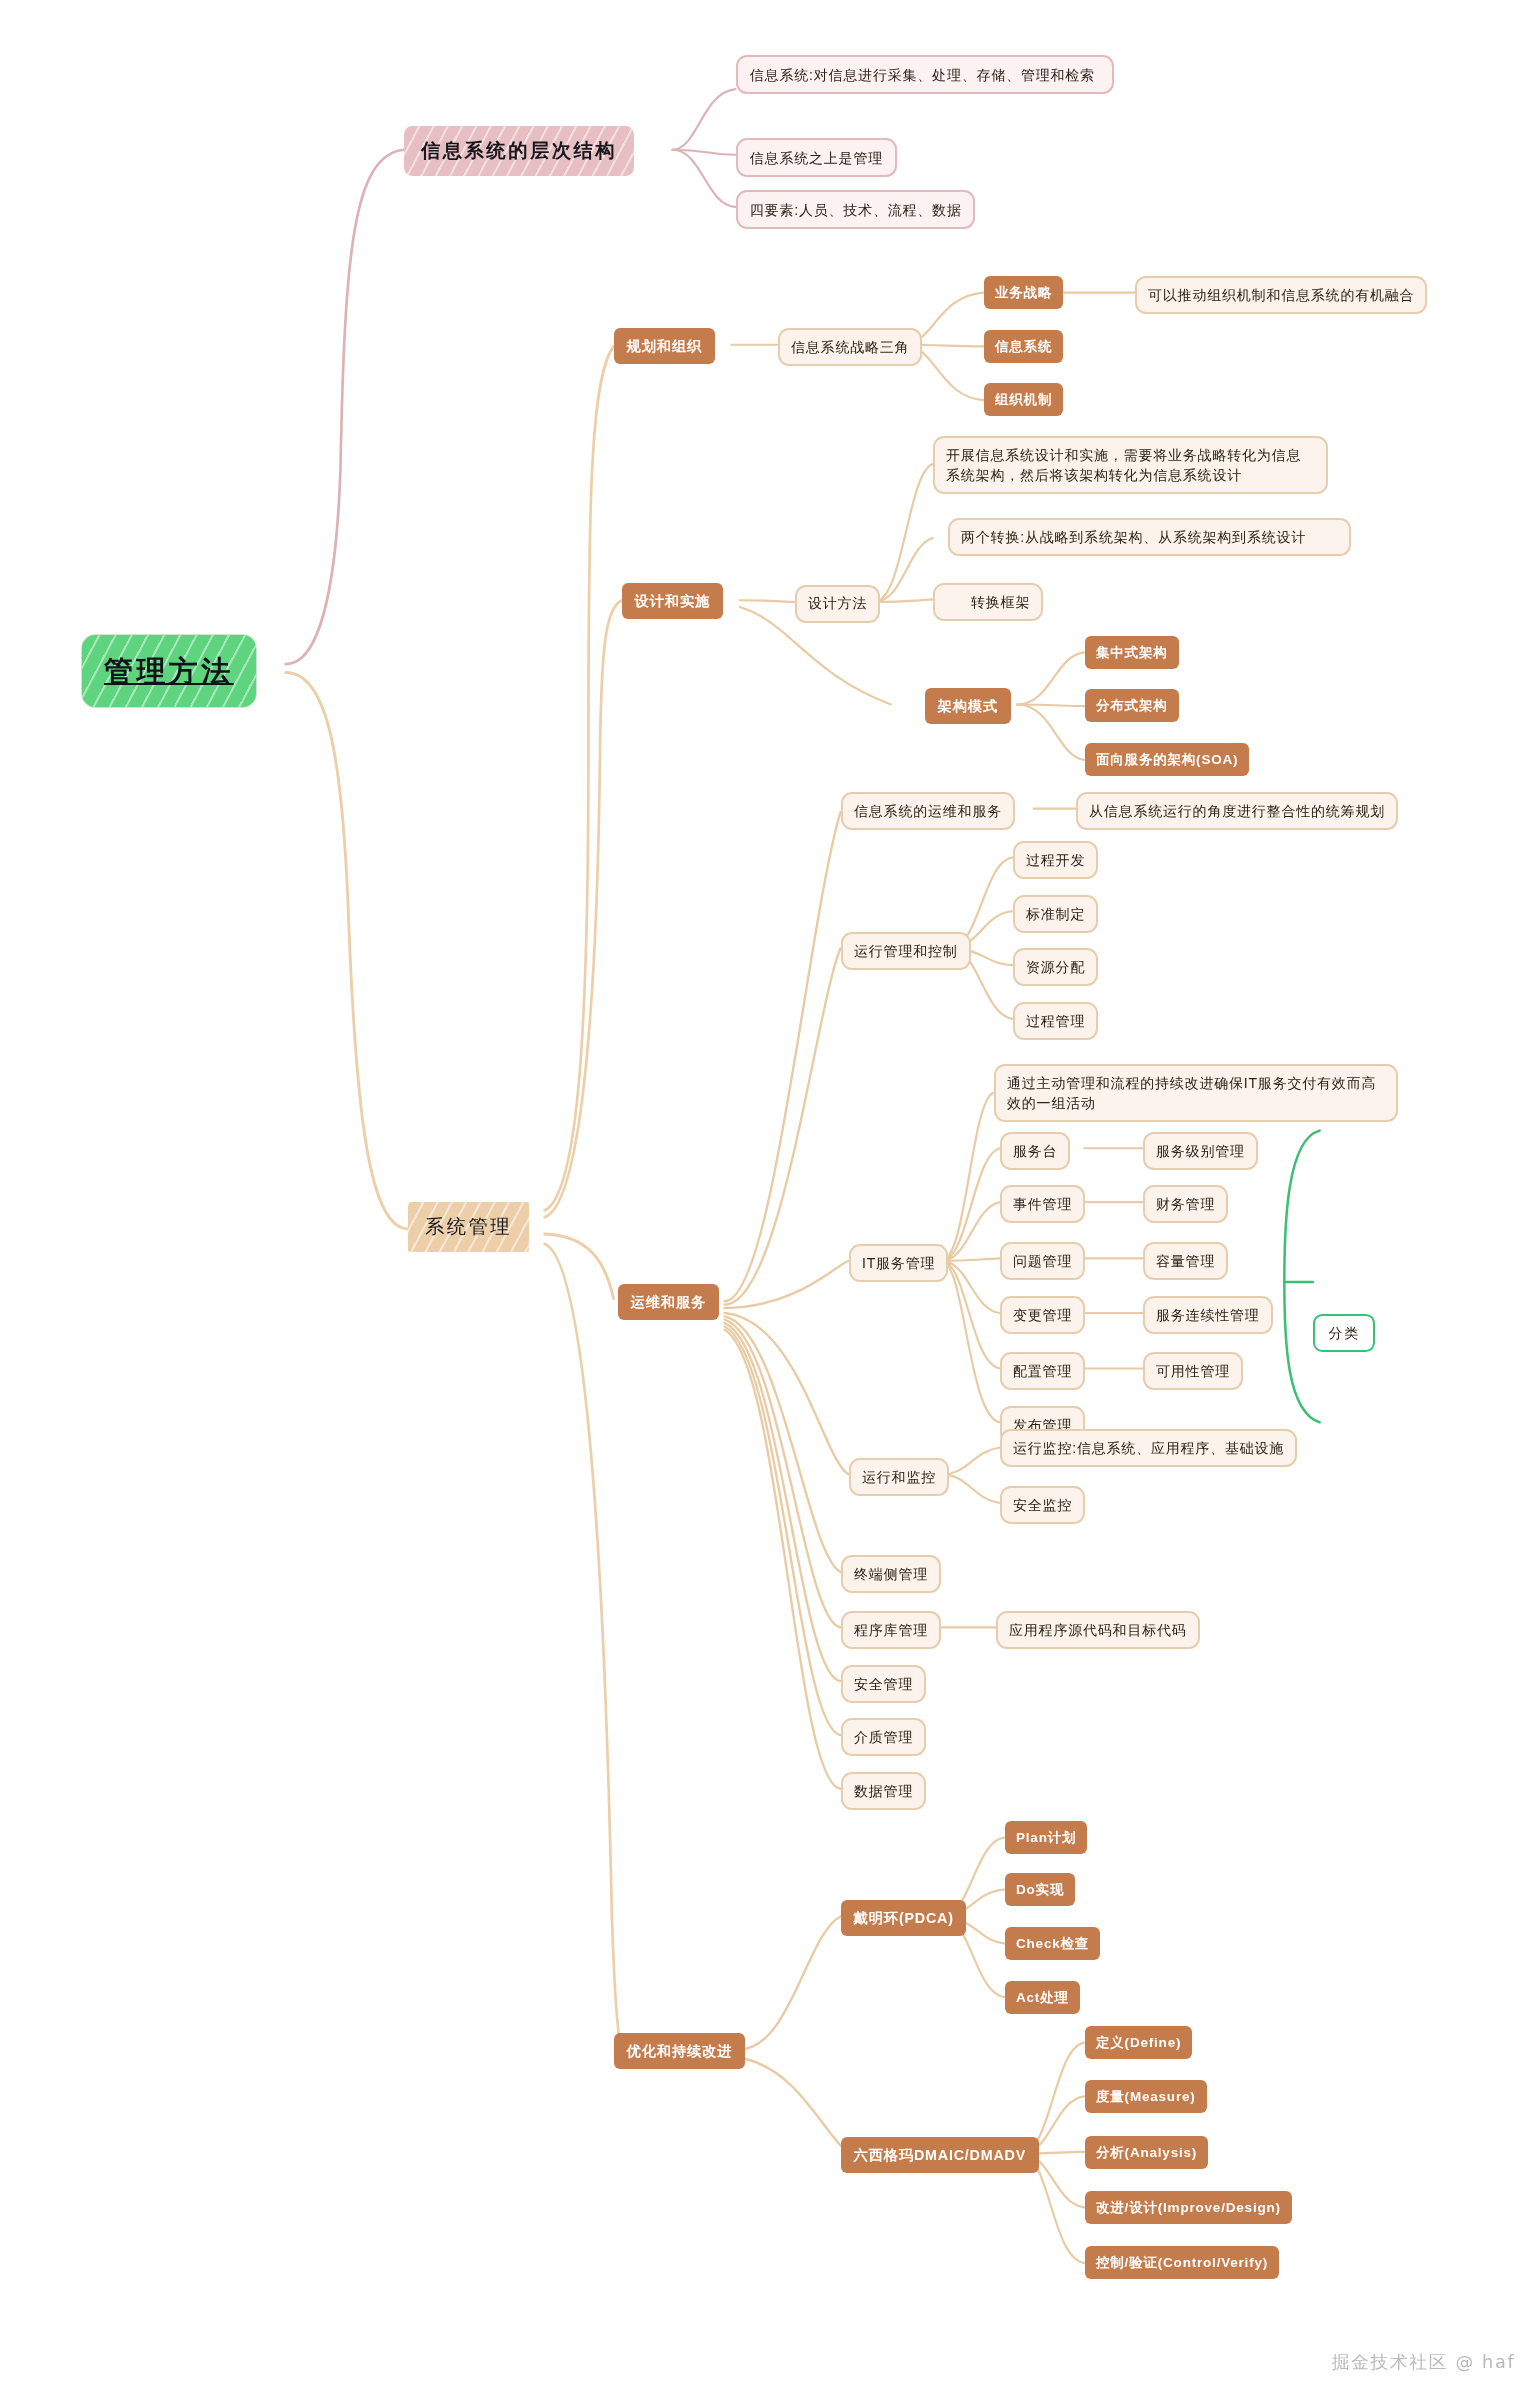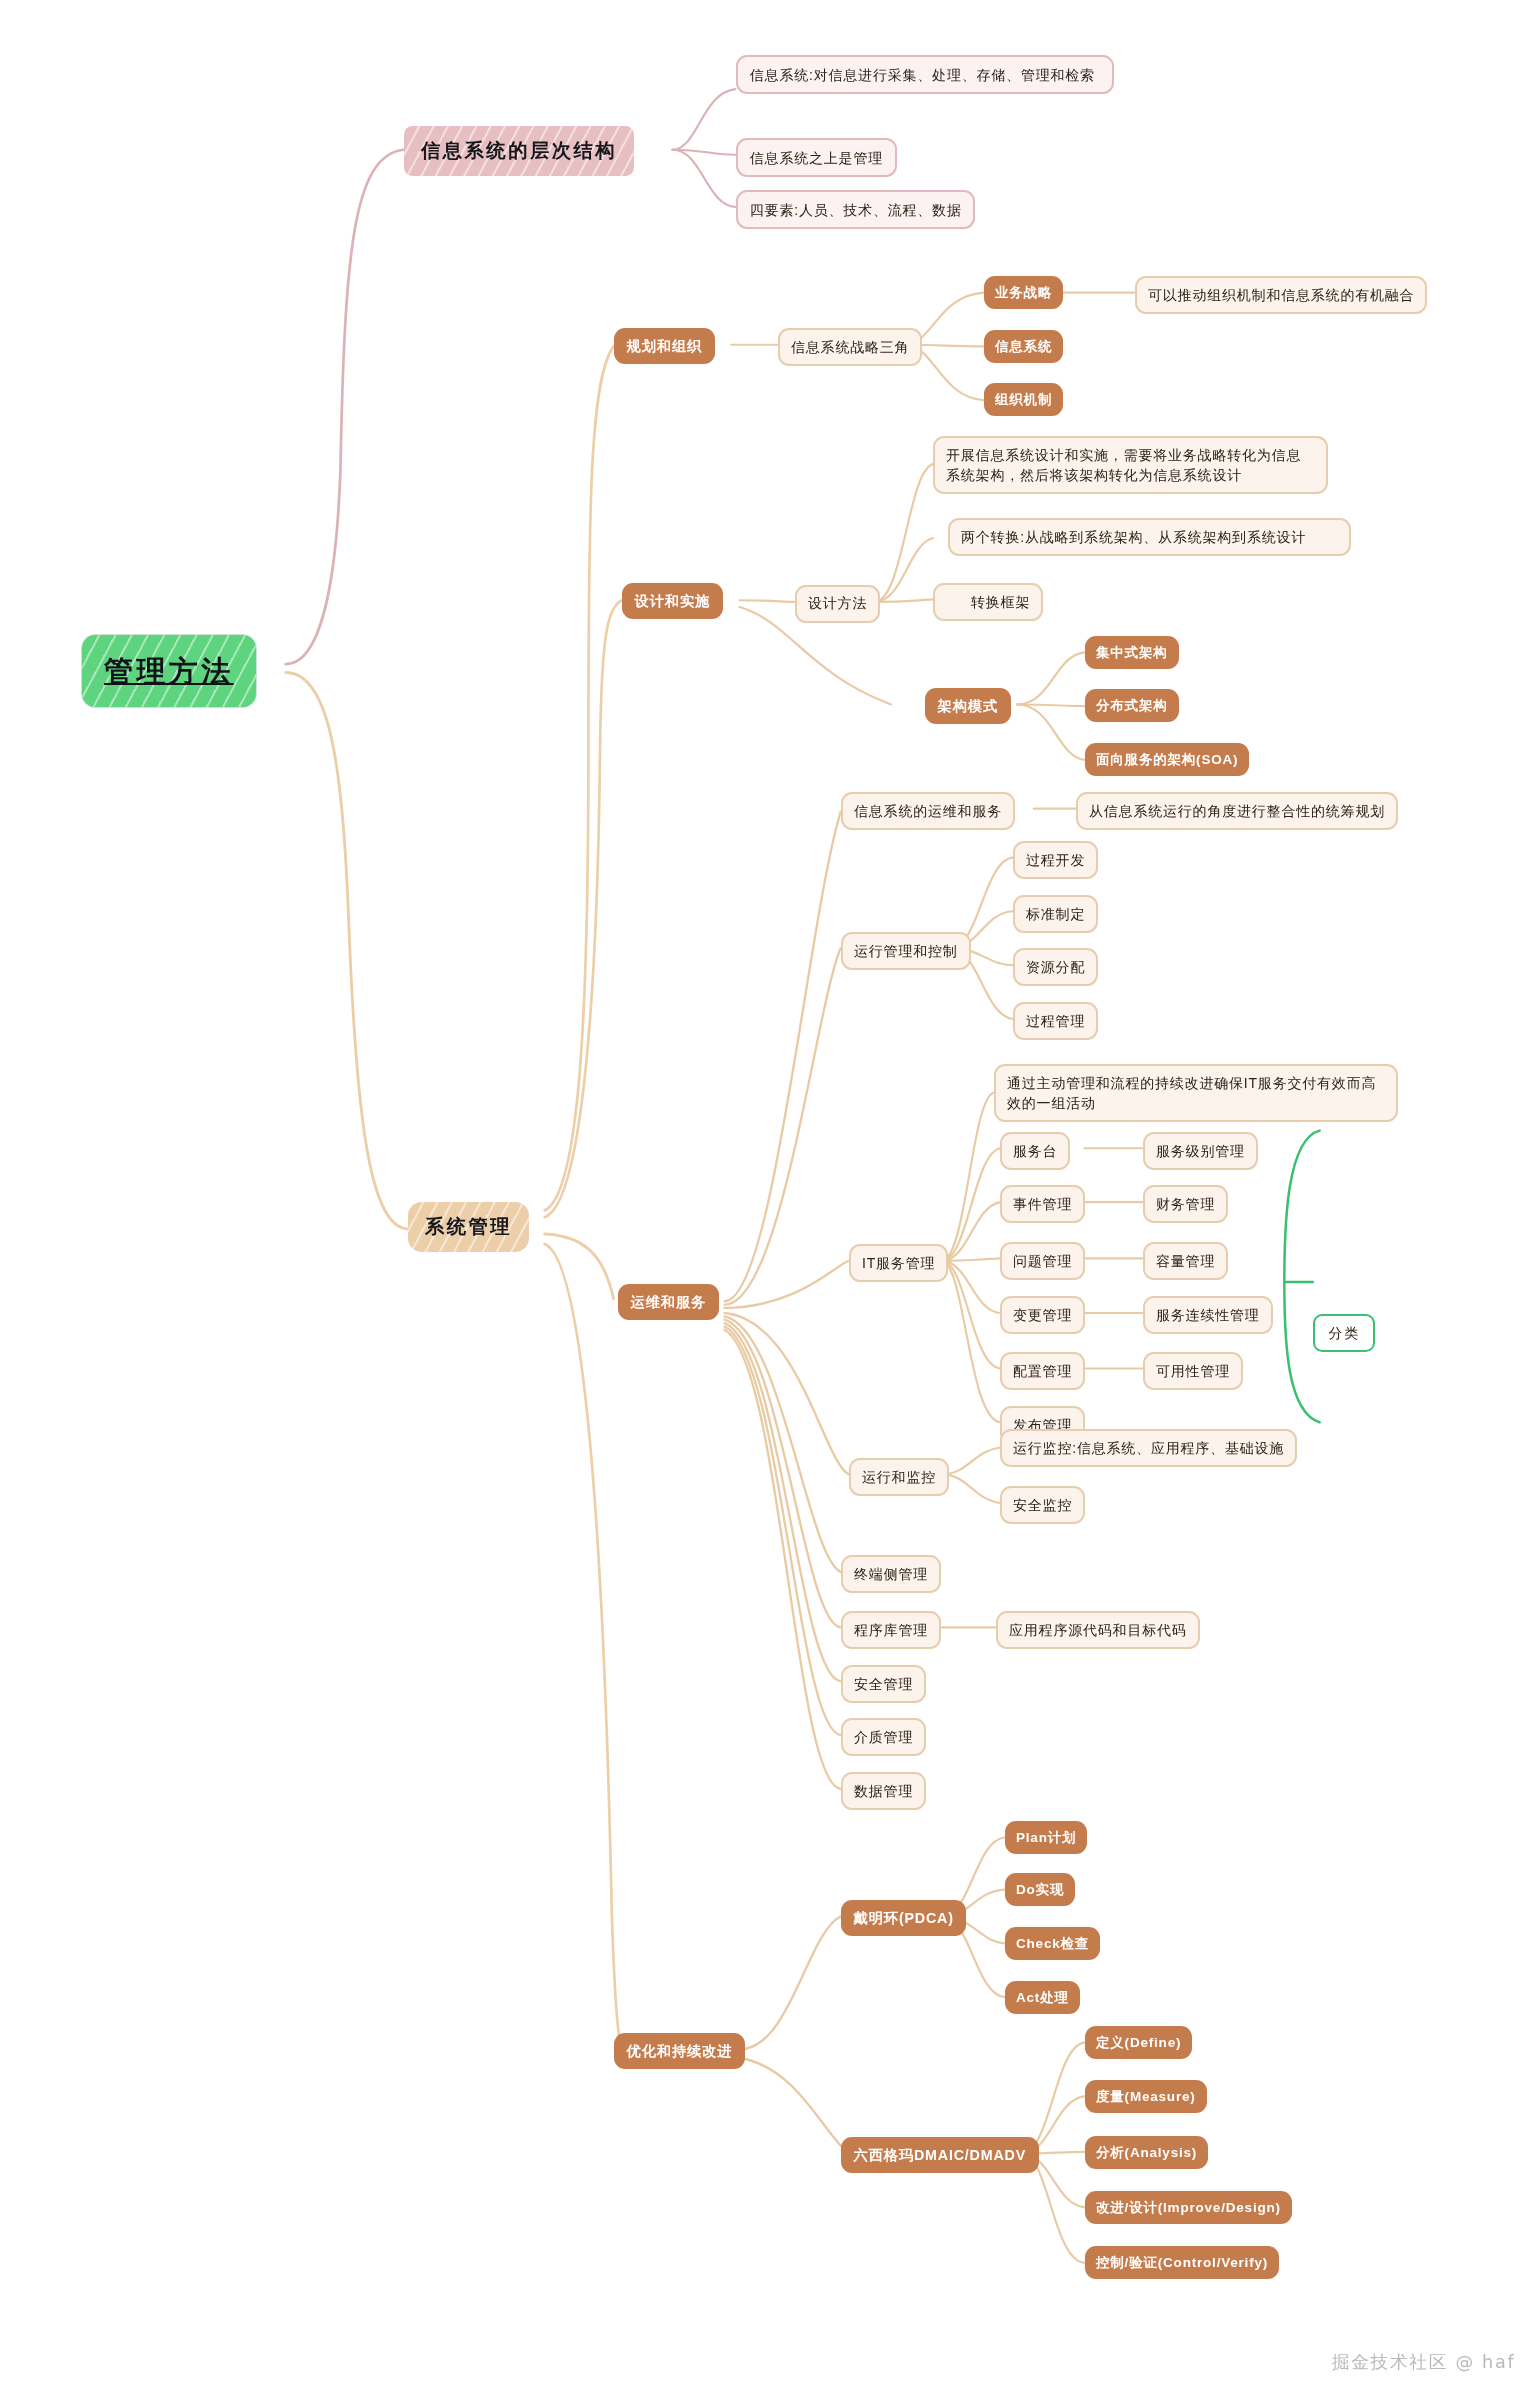--- a/index.html
+++ b/index.html
@@ -60,39 +60,39 @@
     border-radius: 8.4px;
     background-image:
       repeating-linear-gradient(118deg,
         rgba(255,255,255,.5) 0px, rgba(255,255,255,.5) 1.7px,
         rgba(255,255,255,0) 2.5px, rgba(255,255,255,0) 12.6px);
   }
   
   .n-l1-tan {
     background: #eccfa8;
     color: #16171c;
-    font-weight: bold;
+    font-weight: normal;
     font-size: 19.3px;
     letter-spacing: 2.5px;
     padding: 11px 17px;
-    border-radius: 14px;
+    border-radius: 2px;
     background-image:
       repeating-linear-gradient(118deg,
         rgba(255,255,255,.5) 0px, rgba(255,255,255,.5) 1.7px,
         rgba(255,255,255,0) 2.5px, rgba(255,255,255,0) 12.6px);
   }
 
   
   .n-solid {
     background: #c57c4c;
     color: #ffffff;
     font-weight: bold;
     font-size: 14.3px;
     padding: 7.6px 12.6px;
-    border-radius: 11px;
+    border-radius: 6px;
     letter-spacing: 0.8px;
   }
   .n-solid.small { font-size: 13.5px; padding: 6.7px 11px; }
 
   
   .n-out {
     background: #fcf4ec;
     color: #2c2116;
     border: 2.1px solid #e6cdae;
     font-size: 14px;

